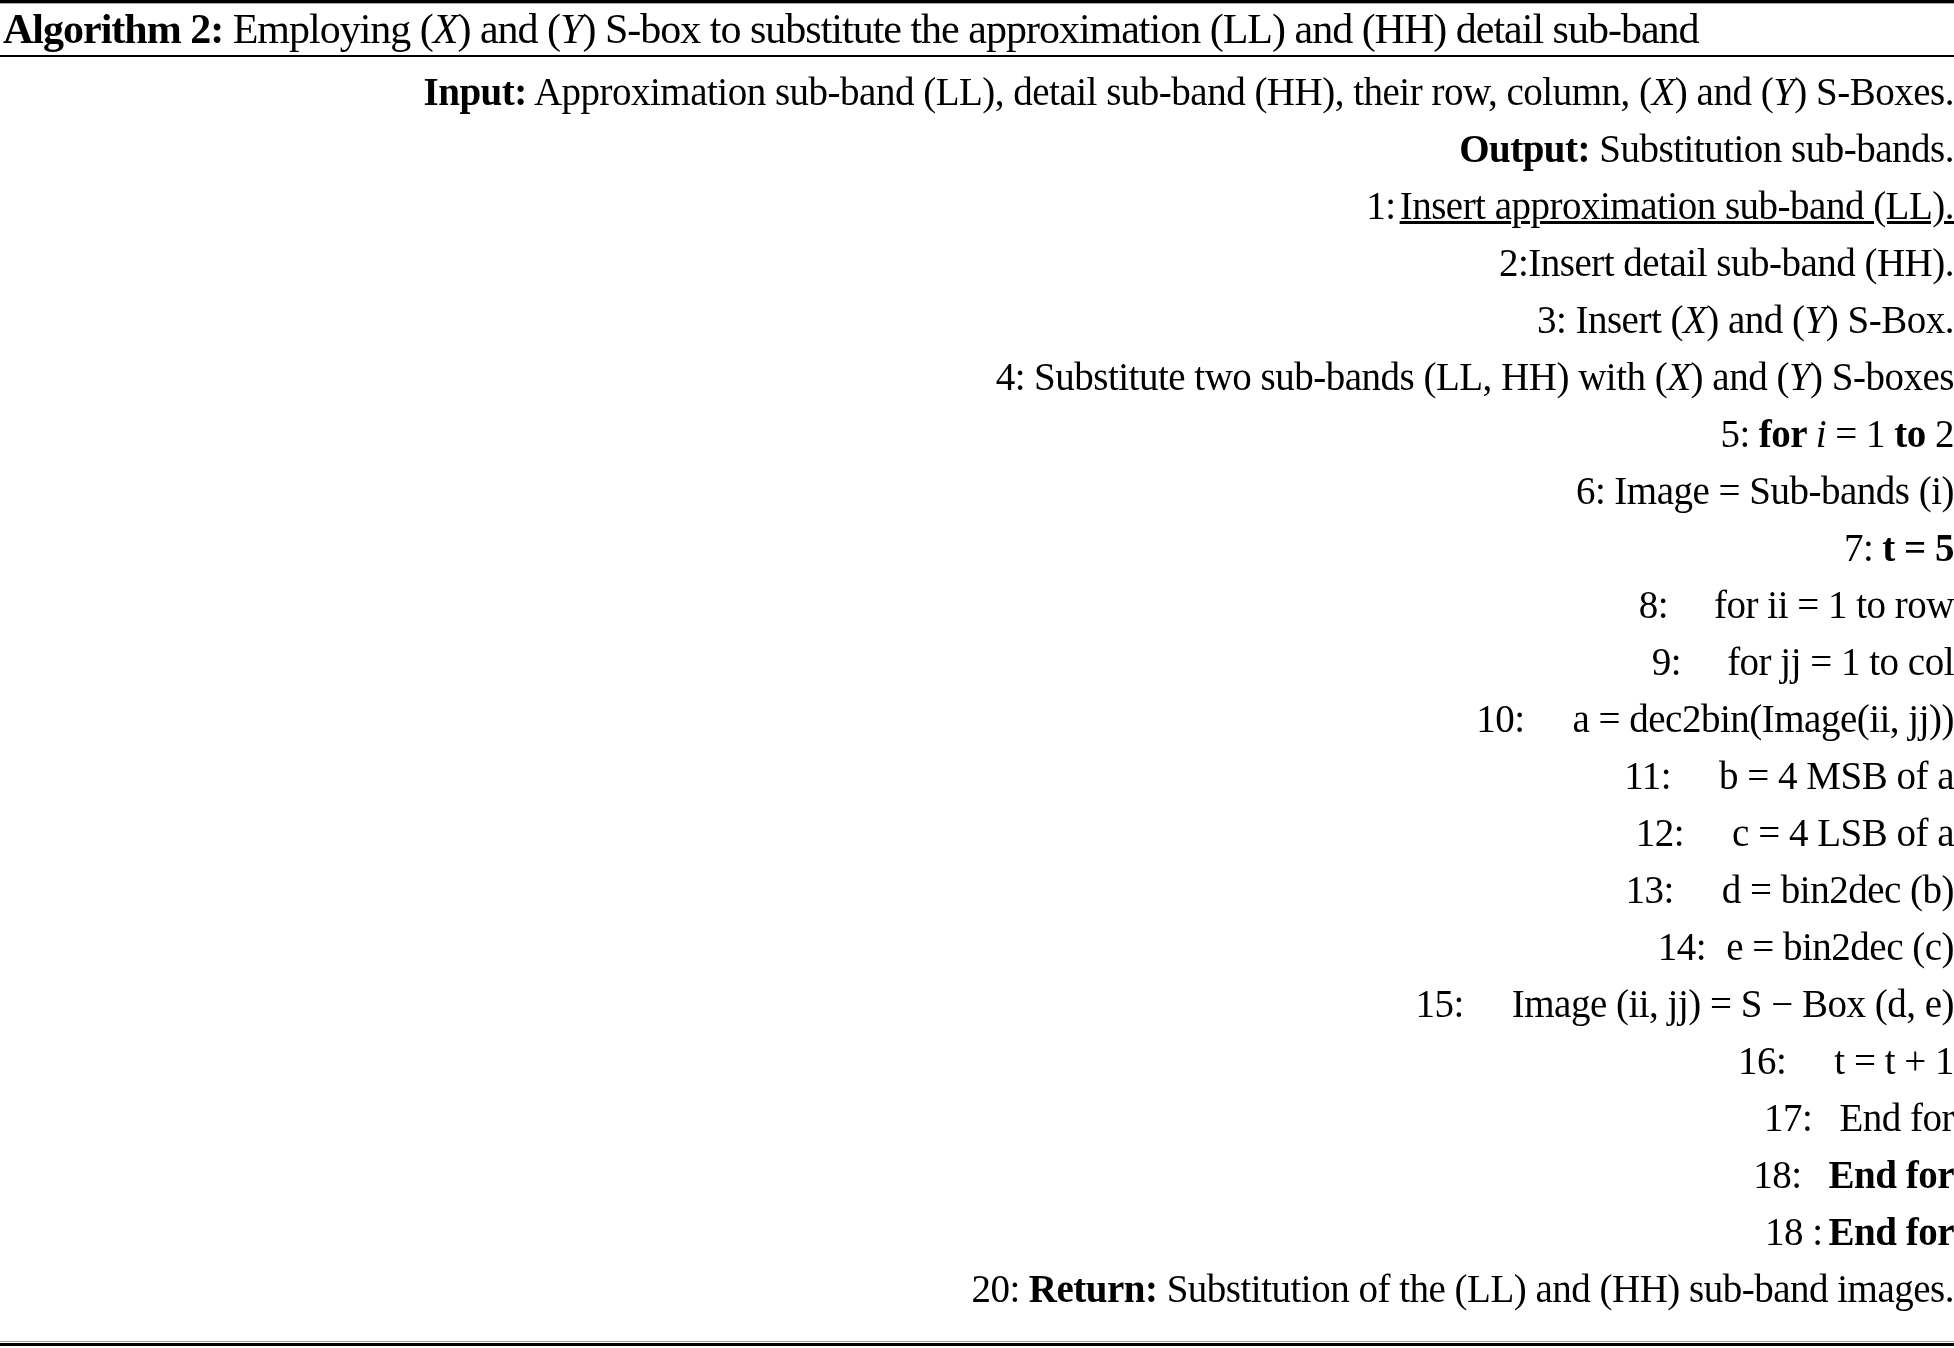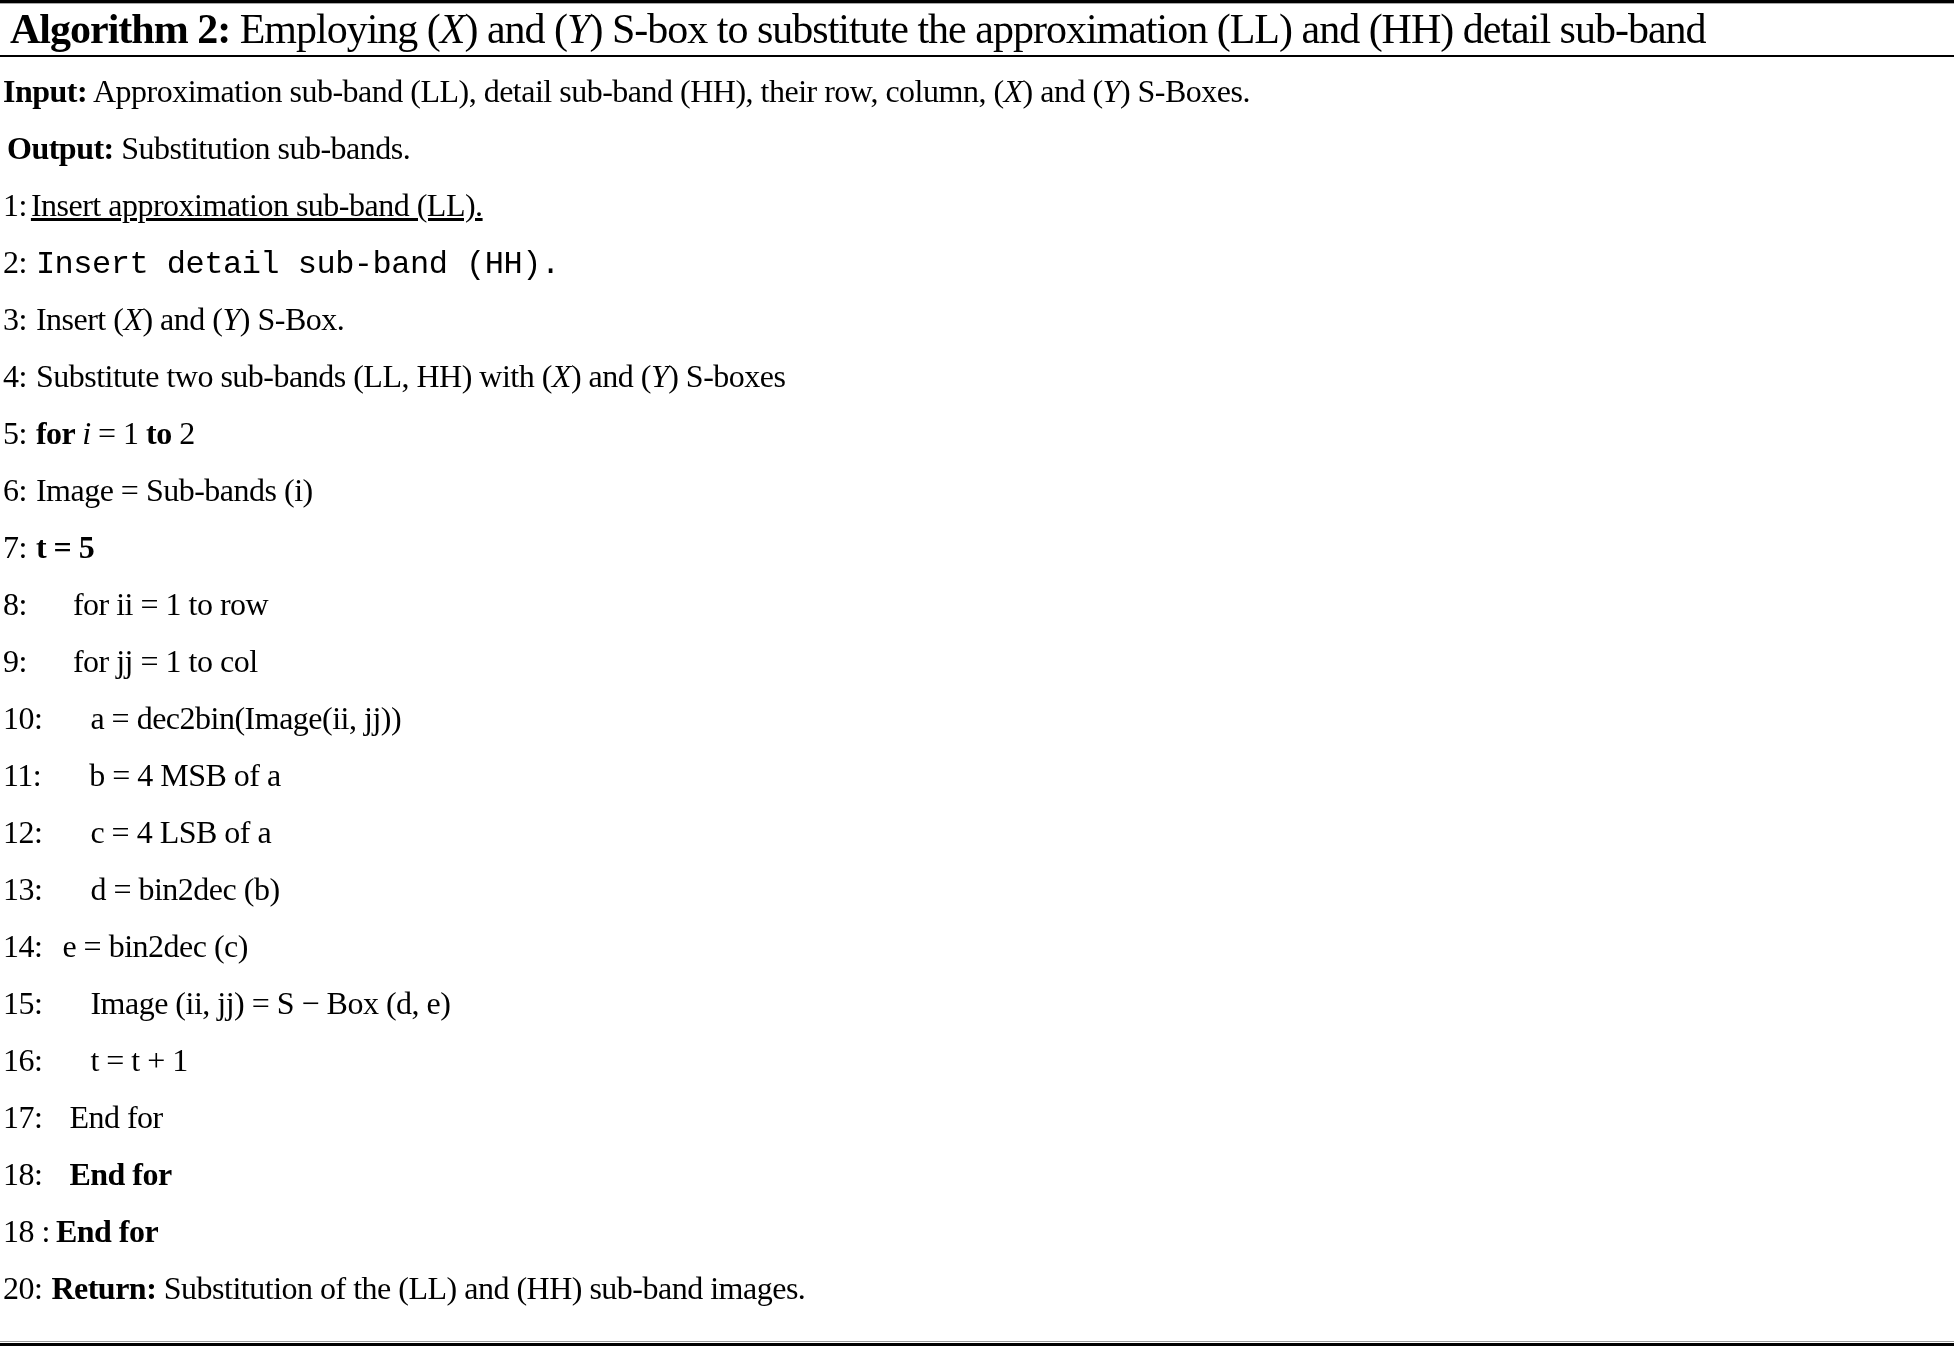--- a/index.html
+++ b/index.html
@@ -14,35 +14,36 @@
     overflow: hidden;
     background: #ffffff;
     color: #000000;
     font-family: "Liberation Serif", "DejaVu Serif", serif;
   }
   .rule-top { height: 3px; background: #000000; }
   .rule-top-light { height: 1px; background: #a8a8a8; }
   .alg-header {
     height: 51px;
     line-height: 51px;
-    padding-left: 10px;
+    padding-left: 3px;
     font-size: 42px;
     letter-spacing: -1px;
     white-space: nowrap;
   }
   .rule-header { height: 2px; background: #000000; }
   .alg-body {
     padding: 6px 0 0 3px;
   }
   .alg-line {
     height: 57px;
     line-height: 57px;
-    font-size: 32px;
+    font-size: 39px;
     letter-spacing: -0.5px;
     white-space: nowrap;
+    text-align: right;
   }
   .line-num { display: inline-block; }
   .line-content { display: inline-block; }
   .seg { font-weight: normal; font-style: normal; }
   .seg.bold { font-weight: bold; }
   .seg.italic { font-style: italic; }
   .rule-bottom-light {
     position: absolute; left: 0; right: 0; bottom: 6px;
     height: 1px; background: #9b9b9b;
   }
@@ -58,21 +59,21 @@
   <div class="rule-top"></div>
   <div class="rule-top-light"></div>
   <div class="alg-header">
     <span class="header-title"><span class="seg bold">Algorithm 2:</span><span class="seg normal"> Employing (</span><span class="seg italic">X</span><span class="seg normal">) and (</span><span class="seg italic">Y</span><span class="seg normal">) S-box to substitute the approximation (LL) and (HH) detail sub-band</span></span>
   </div>
   <div class="rule-header"></div>
   <div class="alg-body">
       <div class="alg-line"><span class="line-content" style="margin-left: 0px;"><span class="seg bold">Input:</span><span class="seg normal"> Approximation sub-band (LL), detail sub-band (HH), their row, column, (</span><span class="seg italic">X</span><span class="seg normal">) and (</span><span class="seg italic">Y</span><span class="seg normal">) S-Boxes.</span></span></div>
       <div class="alg-line"><span class="line-content" style="margin-left: 4px;"><span class="seg bold">Output:</span><span class="seg normal"> Substitution sub-bands.</span></span></div>
       <div class="alg-line"><span class="line-num">1:</span><span class="line-content" style="margin-left: 4px; text-decoration: underline;"><span class="seg normal">Insert approximation sub-band (LL).</span></span></div>
-      <div class="alg-line"><span class="line-num">2:</span><span class="line-content" style="margin-left: 9px; font-family: Liberation Mono, monospace;"><span class="seg normal">Insert detail sub-band (HH).</span></span></div>
+      <div class="alg-line"><span class="line-num">2:</span><span class="line-content" style="margin-left: 0;"><span class="seg normal">Insert detail sub-band (HH).</span></span></div>
       <div class="alg-line"><span class="line-num">3:</span><span class="line-content" style="margin-left: 9px;"><span class="seg normal">Insert (</span><span class="seg italic">X</span><span class="seg normal">) and (</span><span class="seg italic">Y</span><span class="seg normal">) S-Box.</span></span></div>
       <div class="alg-line"><span class="line-num">4:</span><span class="line-content" style="margin-left: 9px;"><span class="seg normal">Substitute two sub-bands (LL, HH) with (</span><span class="seg italic">X</span><span class="seg normal">) and (</span><span class="seg italic">Y</span><span class="seg normal">) S-boxes</span></span></div>
       <div class="alg-line"><span class="line-num">5:</span><span class="line-content" style="margin-left: 9px;"><span class="seg bold">for </span><span class="seg italic">i</span><span class="seg normal"> = 1 </span><span class="seg bold">to</span><span class="seg normal"> 2</span></span></div>
       <div class="alg-line"><span class="line-num">6:</span><span class="line-content" style="margin-left: 9px;"><span class="seg normal">Image = Sub-bands (i)</span></span></div>
       <div class="alg-line"><span class="line-num">7:</span><span class="line-content" style="margin-left: 9px;"><span class="seg bold">t = 5</span></span></div>
       <div class="alg-line"><span class="line-num">8:</span><span class="line-content" style="margin-left: 46px;"><span class="seg normal">for ii = 1 to row</span></span></div>
       <div class="alg-line"><span class="line-num">9:</span><span class="line-content" style="margin-left: 46px;"><span class="seg normal">for jj = 1 to col</span></span></div>
       <div class="alg-line"><span class="line-num">10:</span><span class="line-content" style="margin-left: 48px;"><span class="seg normal">a = dec2bin(Image(ii, jj))</span></span></div>
       <div class="alg-line"><span class="line-num">11:</span><span class="line-content" style="margin-left: 48px;"><span class="seg normal">b = 4 MSB of a</span></span></div>
       <div class="alg-line"><span class="line-num">12:</span><span class="line-content" style="margin-left: 48px;"><span class="seg normal">c = 4 LSB of a</span></span></div>

